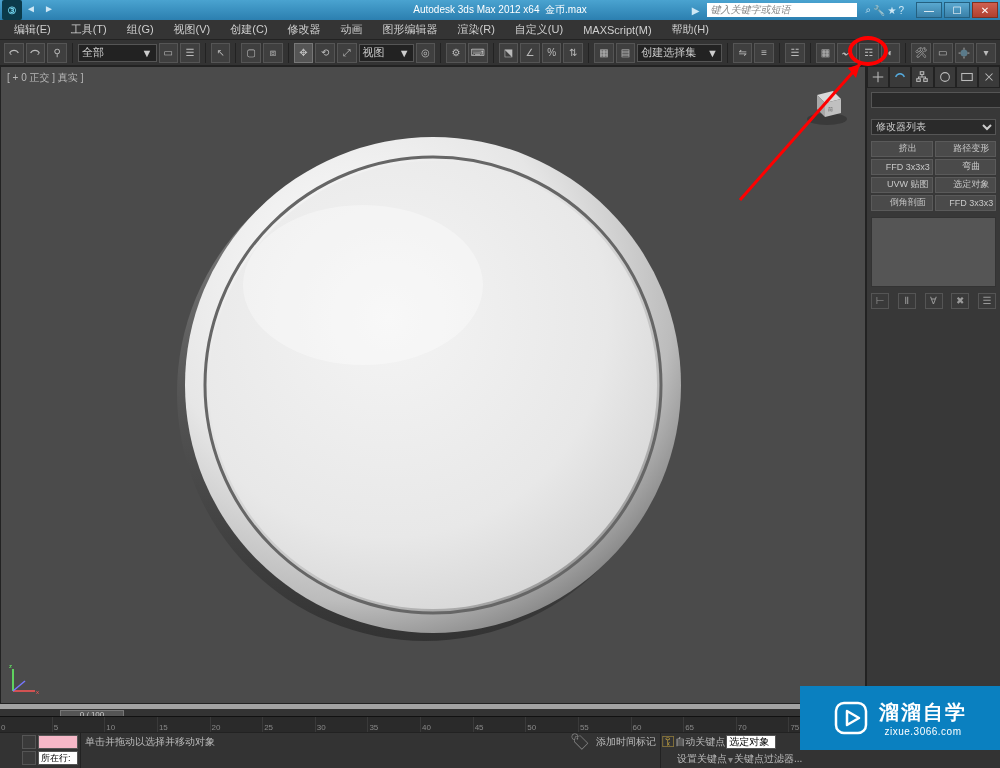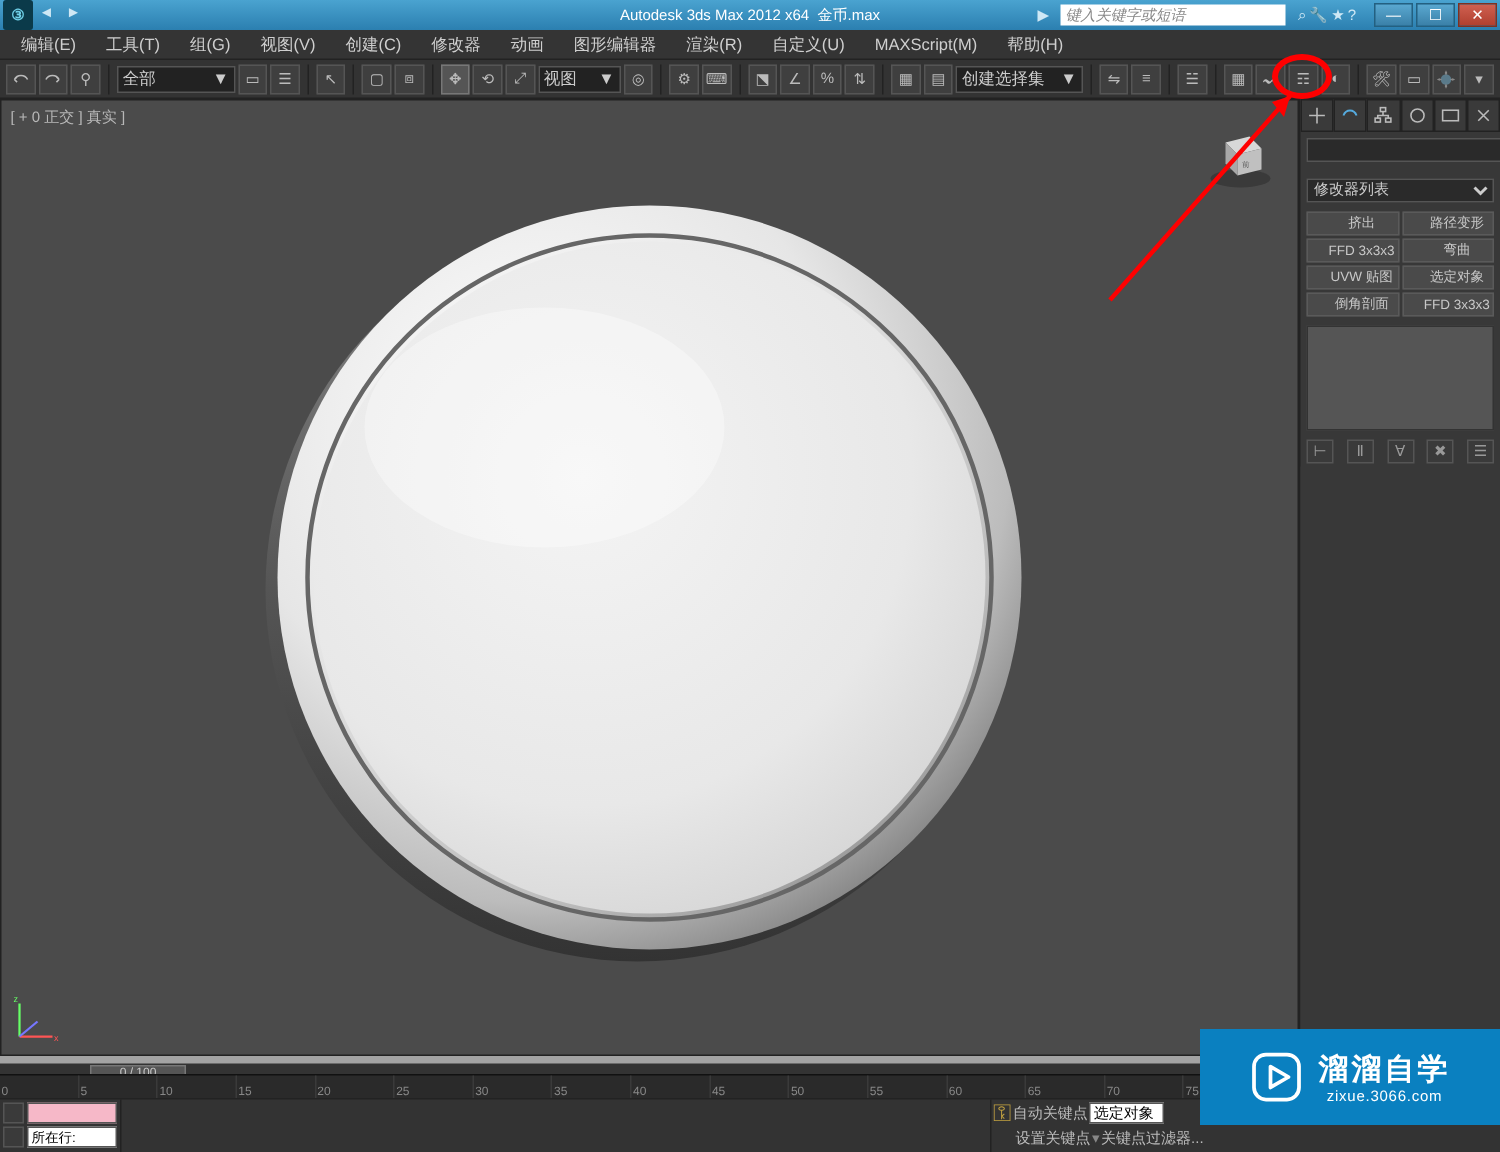--- a/index.html
+++ b/index.html
@@ -57,21 +57,21 @@
 .time-slider { height: 12px; background: #333; display: flex; align-items: center; padding: 0 4px; border-top: 5px solid #a3a3a3; position: relative; }
 .time-slider .slider-thumb { position: absolute; left: 60px; top: 1px; width: 64px; height: 10px; background: #555; border: 1px solid #777; color: #ccc; font-size: 8px; text-align: center; line-height: 8px; }
 .track-bar { height: 16px; background: #2a2a2a; border-top: 1px solid #111; position: relative; }
 .track-bar .ticks { position: absolute; inset: 0; display: flex; }
 .track-bar .tick { flex: 1; border-right: 1px solid #3a3a3a; position: relative; }
 .track-bar .tick span { position: absolute; bottom: 0; left: 1px; font-size: 8px; color: #888; }
 
 
 .status-area { height: 36px; background: #333; display: flex; border-top: 1px solid #222; }
 .status-area .left-mini { width: 80px; display: flex; flex-direction: column; padding: 2px; gap: 2px; }
-.status-area .left-mini .row { display: flex; gap: 2px; height: 14px; }
+.status-area .left-mini .row { display: flex; gap: 2px; height: 14px; margin-left: 20px; }
 .status-area .left-mini .mini-btn { width: 14px; height: 14px; background: #3a3a3a; border: 1px solid #555; }
 .status-area .left-mini .mini-input { flex: 1; background: #fff; border: 1px solid #555; font-size: 9px; padding: 0 2px; display: flex; align-items: center; color: #000;}
 .status-area .prompt { flex: 1; display: flex; flex-direction: column; padding: 1px 4px; gap: 2px; border-left: 1px solid #222; }
 .status-area .prompt .line { height: 15px; display: flex; align-items: center; gap: 6px; }
 .status-area .prompt .msg { color: #bbb; font-size: 10px; }
 .status-area .prompt .coord-label { color: #bbb; font-size: 10px; }
 .status-area .prompt .coord-box { width: 50px; height: 13px; background: #2a2a2a; border: 1px solid #111; }
 .status-area .prompt .grid-box { background: #2a2a2a; border: 1px solid #111; color: #bbb; font-size: 10px; padding: 0 4px; height: 14px; display: flex; align-items: center;}
 .status-area .right-controls { width: 340px; display: flex; flex-direction: column; border-left: 1px solid #222; padding: 1px; gap: 1px; }
 .status-area .right-controls .row { display: flex; gap: 1px; height: 16px; align-items: center; }
@@ -392,20 +392,26 @@
     <div class="row">
       <div class="mini-btn"></div>
       <div style="flex:1;height:14px;background:#f6b8c8;border:1px solid #555;"></div>
     </div>
     <div class="row">
       <div class="mini-btn"></div>
       <div class="mini-input">所在行:</div>
     </div>
   </div>
   <div class="prompt">
+    <div class="line">
+      <span class="msg">单击并拖动以选择并移动对象</span>
+      <span style="flex:1"></span>
+      <span style="color:#888">🏷</span>
+      <span class="msg">添加时间标记</span>
+    </div>
   </div>
   <div class="right-controls">
     <div class="row">
       <span style="color:#c0a040">⚿</span>
       <span class="lbl">自动关键点</span>
       <div class="sel">选定对象</div>
       <span class="fill"></span>
     </div>
     <div class="row">
       <span style="width:14px"></span>

